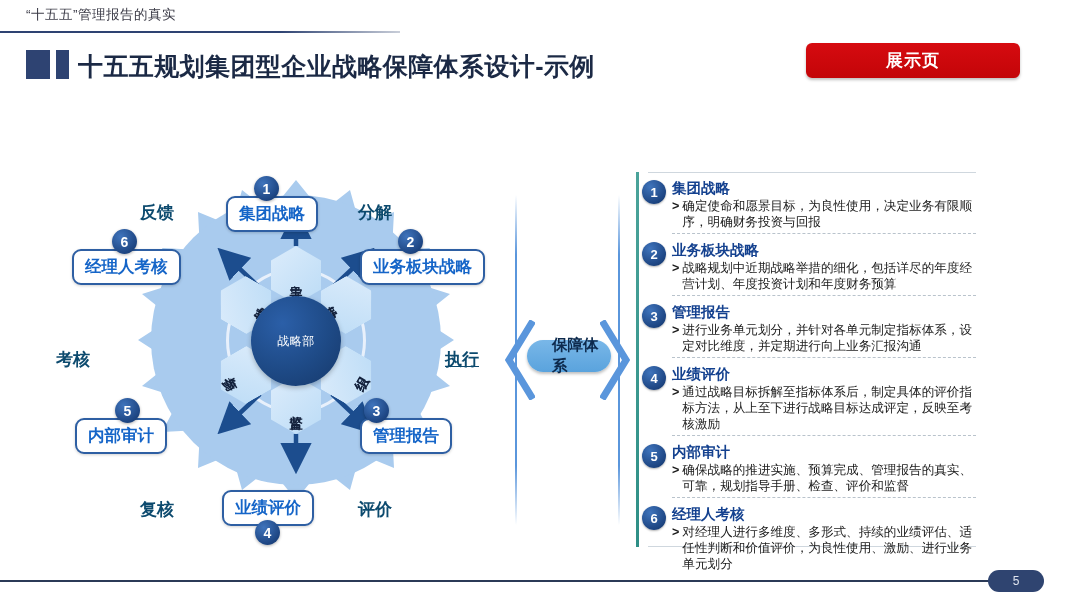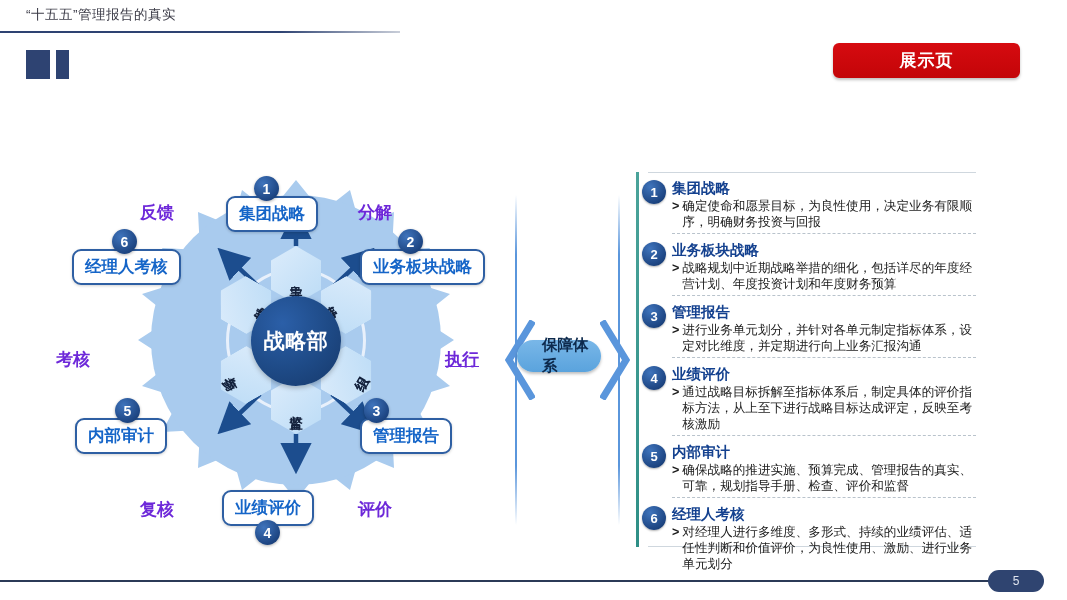--- a/index.html
+++ b/index.html
@@ -26,21 +26,21 @@
   .title-mark i { display: block; background: #2e4372; }
   .title-mark i.b1 { width: 24px; height: 29px; }
   .title-mark i.b2 { width: 13px; height: 29px; }
   .slide-title {
     position: absolute; left: 78px; top: 50px;
     font-size: 25px; font-weight: bold; color: #1b2945; white-space: nowrap;
     letter-spacing: .4px;
   }
   .badge {
     position: absolute; right: 47px; top: 43px;
-    width: 187px; height: 35px; border-radius: 6px;
+    width: 214px; height: 35px; border-radius: 6px;
     background: linear-gradient(to bottom,#d60b10,#c30508);
     box-shadow: 0 2px 3px rgba(0,0,0,.25);
     color: #fff; font-size: 17px; font-weight: bold;
     display: flex; align-items: center; justify-content: center;
     letter-spacing: 1px;
   }
 
   
   .subtitle-bar {
     position: absolute; left: 22px; top: 90px; width: 1018px; height: 64px;
@@ -59,21 +59,21 @@
     position: absolute; left: 186px; top: 100px; width: 140px; height: 145px;
     border: 3px solid #e8f0fb; border-radius: 50%;
   }
 
   
   .core {
     position: absolute; left: 211px; top: 128px; width: 90px; height: 90px;
     background: radial-gradient(circle at 35% 30%, #2b5fa8 0%, #1e4a86 55%, #16386a 100%);
     border-radius: 50%;
     display: flex; align-items: center; justify-content: center;
-    color: #fff; font-size: 21px; font-weight: bold; letter-spacing: .5px;
+    color: #fff; font-size: 12px; font-weight: normal; letter-spacing: .5px;
     box-shadow: 0 2px 5px rgba(0,0,0,.25);
     z-index: 6;
   }
 
   
   .hex {
     position: absolute; width: 50px; height: 58px;
     background: linear-gradient(135deg,#dcecfb 0%,#bcdcf6 100%);
     clip-path: polygon(50% 0%, 100% 25%, 100% 75%, 50% 100%, 0% 75%, 0% 25%);
     border: 0; z-index: 5;
@@ -106,32 +106,32 @@
   .node-num {
     position: absolute; z-index: 9;
     width: 25px; height: 25px; border-radius: 50%;
     background: radial-gradient(circle at 35% 30%,#3f74bc,#1d4582 70%,#15335f 100%);
     color: #fff; font-size: 14px; font-weight: bold;
     display: flex; align-items: center; justify-content: center;
     box-shadow: 0 1px 3px rgba(0,0,0,.3);
   }
   .olabel {
     position: absolute; z-index: 8;
-    font-size: 17px; font-weight: bold; color: #6d28d9; white-space: nowrap;
+    font-size: 17px; font-weight: bold; color: #0c4a6e; white-space: nowrap;
   }
 
   
   .mid { position: absolute; left: 505px; top: 195px; width: 125px; height: 330px; }
   .mid .vline { position: absolute; top: 0; width: 2px; height: 330px;
                 background: linear-gradient(to bottom,rgba(90,150,220,0) 0%,#5a96dc 18%,#5a96dc 82%,rgba(90,150,220,0) 100%); }
   .mid .vline.l { left: 10px; }
   .mid .vline.r { left: 113px; }
   .mid .chev { position: absolute; top: 125px; }
   .mid .pill {
-    position: absolute; left: 12px; top: 145px; width: 84px; height: 32px;
+    position: absolute; left: 22px; top: 145px; width: 84px; height: 32px;
     border-radius: 16px;
     background: linear-gradient(to bottom,#79b7e8,#5aa3dd);
     box-shadow: 0 2px 3px rgba(0,0,0,.25);
     color: #0d2a4d; font-size: 15.5px; font-weight: bold;
     display: flex; align-items: center; justify-content: center; padding-left: 25px;
   }
 
   
   .panel { position: absolute; left: 636px; top: 172px; width: 340px; height: 375px; }
   .panel .edge { position: absolute; left: 0; top: 0; width: 3px; height: 375px;
@@ -167,20 +167,21 @@
 
 <div id="slide">
 
   <div class="crumb">“十五五”管理报告的真实</div>
   <div class="crumb-rule"></div>
 
   <div class="title-mark">
     <i class="b1"></i>
     <i class="b2"></i>
   </div>
+  <div class="slide-title">十五五规划集团型企业战略保障体系设计-示例</div>
   <div class="badge">展示页</div>
 
 
   <div class="diagram">
 
     <svg class="halo-spikes" viewBox="0 0 320 325">
       <path d="M160 2 L186 34 L214 12 L224 48 L258 34 L256 72 L294 70 L276 104 L314 116 L284 140
                L318 162 L284 184 L314 208 L276 220 L294 254 L256 252 L258 290 L224 276 L214 312
                L186 290 L160 322 L134 290 L106 312 L96 276 L62 290 L64 252 L26 254 L44 220 L6 208
                L36 184 L2 162 L36 140 L6 116 L44 104 L26 70 L64 72 L62 34 L96 48 L106 12 L134 34 Z" fill="#a9cbee"></path>

